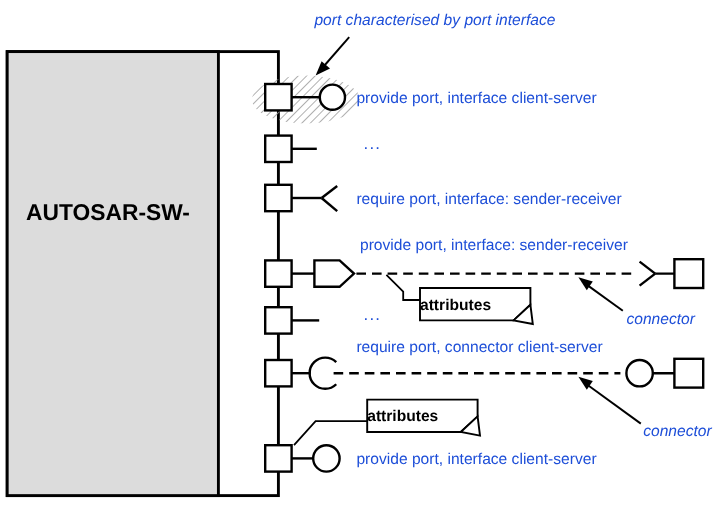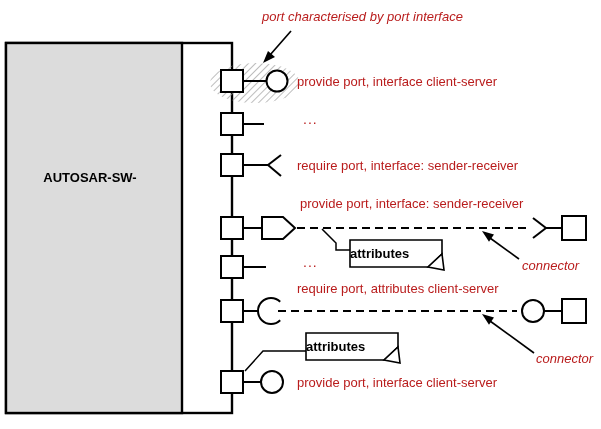--- a/index.html
+++ b/index.html
@@ -1,25 +1,25 @@
 <!DOCTYPE html>
 <html><head>
 <meta charset="utf-8">
 <style>
   html,body{margin:0;padding:0;background:#ffffff;}
   #canvas{
     position:relative;width:601px;height:429px;background:#ffffff;overflow:hidden;
     font-family:"Liberation Sans","DejaVu Sans",sans-serif;color:#000;
   }
   #canvas svg{position:absolute;left:0;top:0;}
-  .lbl{position:absolute;font-size:13px;line-height:15px;white-space:nowrap;color:#b91c1c;text-align:right;}
+  .lbl{position:absolute;font-size:13px;line-height:15px;white-space:nowrap;color:#1d4ed8;text-align:right;}
   .lbl.italic{font-style:italic;}
   .component-title{
     position:absolute;left:6px;top:169px;width:168px;text-align:center;
-    font-size:13px;line-height:17px;font-weight:bold;
+    font-size:19px;line-height:17px;font-weight:bold;
   }
   .note-text{
     position:absolute;font-size:13px;font-weight:bold;text-align:left;width:92px;
   }
   .dots{font-size:14px;letter-spacing:1px;}
 </style>
 </head>
 <body>
 
 <div id="canvas">
@@ -119,21 +119,21 @@
 
   <div class="component-title">
     <div>AUTOSAR-SW-</div>
   </div>
 
   <div class="lbl" style="left:297px;top:74px;">provide port, interface client-server</div>
   <div class="lbl dots" style="left:303px;top:112px;">...</div>
   <div class="lbl" style="left:300px;top:196px;">provide port, interface: sender-receiver</div>
   <div class="lbl" style="left:297px;top:158px;">require port, interface: sender-receiver</div>
   <div class="lbl dots" style="left:303px;top:255px;">...</div>
-  <div class="lbl" style="left:297px;top:281px;">require port, attributes client-server</div>
+  <div class="lbl" style="left:297px;top:281px;">require port, connector client-server</div>
   <div class="lbl" style="left:297px;top:375px;">provide port, interface client-server</div>
 
   <div class="note-text" style="left:350px;top:246px;">attributes</div>
   <div class="note-text" style="left:306px;top:339px;">attributes</div>
 
   <div class="lbl italic" style="left:522px;top:258px;">connector</div>
   <div class="lbl italic" style="left:536px;top:351px;">connector</div>
 </div>
 
 </body></html>

